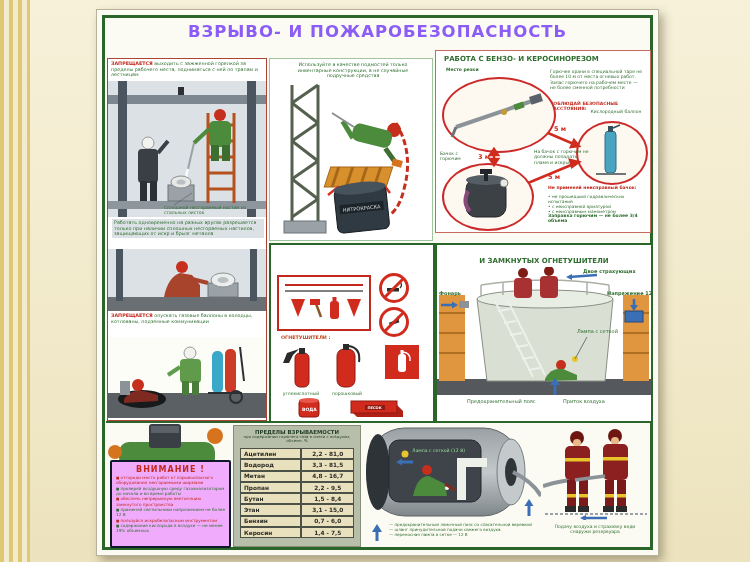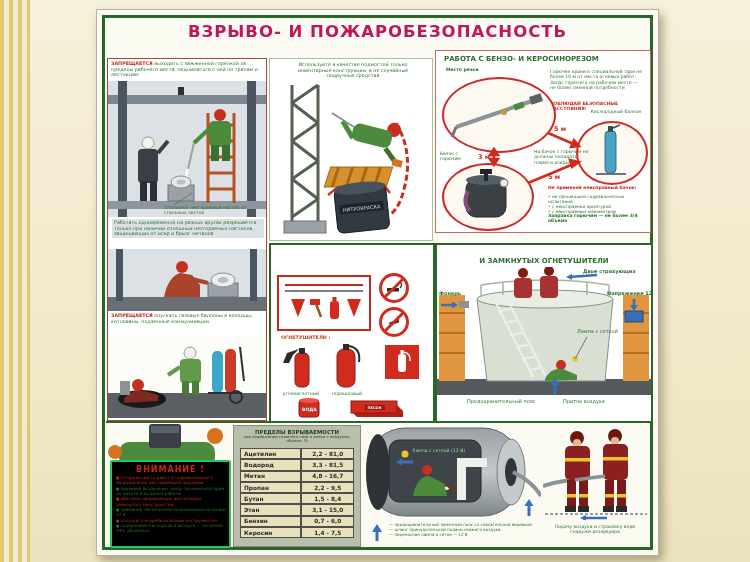--- a/index.html
+++ b/index.html
@@ -1,29 +1,29 @@
 <!DOCTYPE html>
 <html><head>
 <meta charset="utf-8">
 <style>
   html,body{margin:0;padding:0;}
   body{font-family:"DejaVu Sans",sans-serif;}
   .slide{position:relative;width:750px;height:562px;background:linear-gradient(180deg,#f7f1da 0%,#f1e9c9 60%,#ece2bd 100%);overflow:hidden;}
   .stripes{position:absolute;left:0;top:0;bottom:0;width:30px;background:repeating-linear-gradient(90deg,#dfc873 0 4px,#f2ebcf 4px 9px);}
   .poster{position:absolute;left:96px;top:9px;width:561px;height:545px;background:#fbfbf3;border:1px solid #b8b29a;box-shadow:4px 5px 9px rgba(90,80,50,.45);}
   .frame{position:absolute;left:5px;top:5px;right:5px;bottom:5px;border:3px solid #2a662a;}
-  .ttl{position:absolute;left:0;top:12px;width:100%;text-align:center;font-size:16.5px;font-weight:bold;letter-spacing:1px;color:#be185d;}
+  .ttl{position:absolute;left:0;top:12px;width:100%;text-align:center;font-size:16.5px;font-weight:bold;letter-spacing:1px;color:#8b5cf6;}
   .panel{position:absolute;background:#fff;}
   .t{position:absolute;line-height:1.18;}
   .g{color:#2f6e2f;} .r{color:#c2291c;} .b{font-weight:bold;}
   .f45{font-size:4.5px;} .f48{font-size:4.8px;} .f68{font-size:6.8px;} .f7{font-size:7px;}
   .ctr{text-align:center;}
   .hline{position:absolute;left:9px;top:411px;width:543px;height:2px;background:#2a662a;}
   
-  .attn-sign{position:absolute;left:3px;top:36px;width:117px;height:84px;background:#000000;border:2px solid #22c55e;border-radius:2px;}
+  .attn-sign{position:absolute;left:3px;top:36px;width:117px;height:84px;background:#f0abfc;border:2px solid #0f172a;border-radius:2px;}
   .attn-items{margin:1px 4px;padding:0;list-style:none;}
   .attn-items li{font-size:4.2px;line-height:1.25;color:#c2291c;}
   .attn-items li:nth-child(even){color:#2f6e2f;}
   .attn-items li::before{content:"■ ";font-size:3.5px;}
   
   .ltable{position:absolute;left:136px;top:415px;width:126px;height:120px;background:#b7bfab;border:1px solid #868d79;padding:0;}
   .lt-head{font-size:5.4px;font-weight:bold;color:#27412a;text-align:center;margin-top:3px;}
   .lt-sub{font-size:3.9px;color:#27412a;text-align:center;margin:0 4px 2px 4px;line-height:1.15;}
   .lt-grid{position:absolute;left:6px;top:22px;width:114px;}
   .lt-row{display:flex;height:11.3px;}

